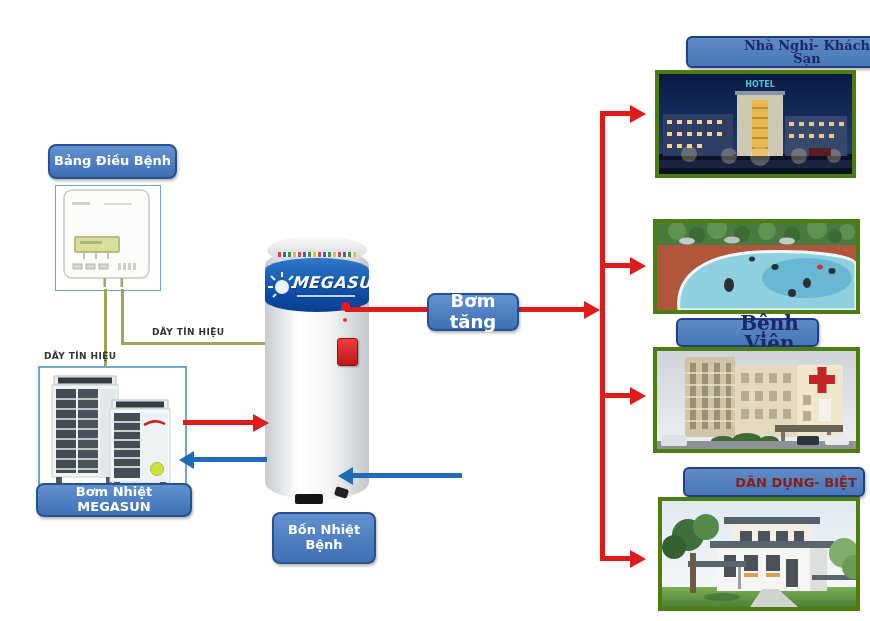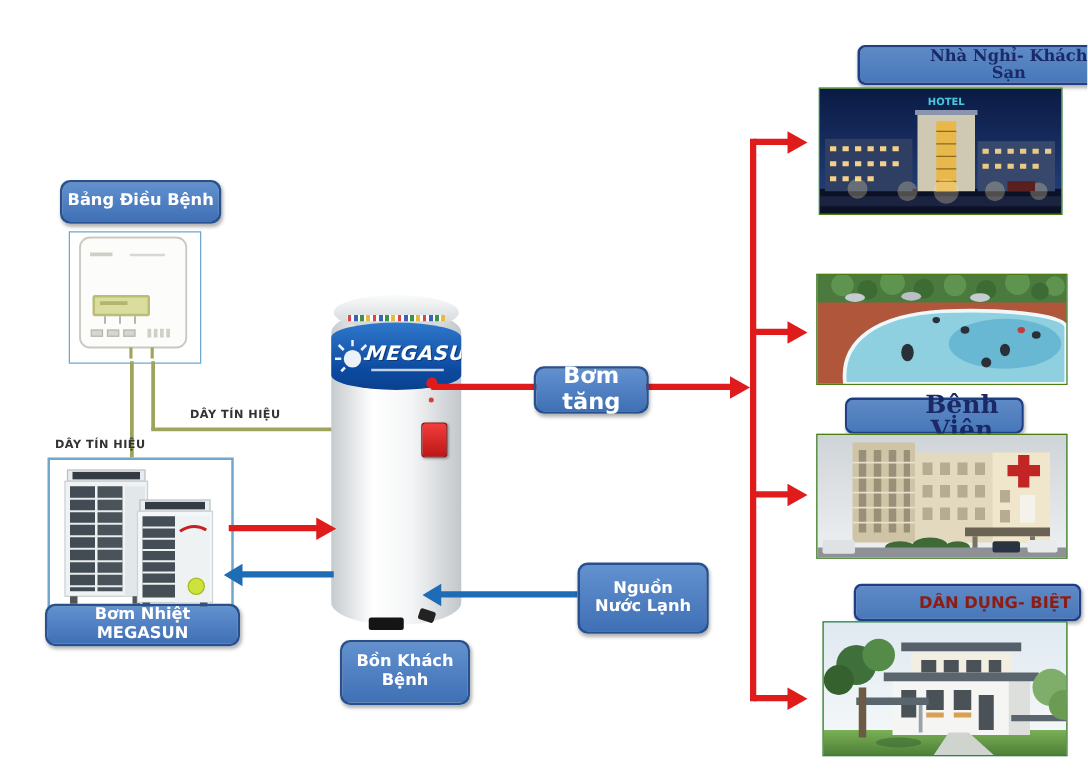--- a/index.html
+++ b/index.html
@@ -13,21 +13,21 @@
 
   
   .dlabel{position:absolute;display:flex;align-items:center;justify-content:center;text-align:center;
           background:linear-gradient(#5e8ac6,#4878ba);border:2px solid #1f3f85;border-radius:6px;
           font-family:"DejaVu Serif","Liberation Serif",serif;font-weight:bold;
           box-shadow:1px 2px 3px rgba(0,0,0,.3);line-height:1;padding-left:44px;}
   .dlabel.navy{color:#1b2a66;}
   .dlabel.white{color:#ffffff;}
   .dlabel.maroon{color:#8b1d15;font-family:"DejaVu Sans","Liberation Sans",sans-serif;}
 
-  .imgbox{position:absolute;border:1px solid #4d7c0f;background:#7dd3fc;}
+  .imgbox{position:absolute;border:4px solid #4d7c0f;background:#fdba74;}
   .imgbox svg{display:block;}
 
   
   .wire{position:absolute;background:#9ea45c;}
   .sigtext{position:absolute;font-size:9px;font-weight:bold;color:#333;letter-spacing:.4px;white-space:nowrap;}
 
   
   .rline{position:absolute;background:#e01b1b;}
   .bline{position:absolute;background:#1e6cb5;}
   .rhead-r{position:absolute;width:0;height:0;border-top:9px solid transparent;border-bottom:9px solid transparent;border-left:16px solid #e01b1b;}
@@ -161,42 +161,38 @@
       <div class="brand-line"></div>
     </div>
     <div class="tank-reddot"></div>
     <div class="tank-reddot2"></div>
     <div class="tank-redbox"></div>
     <div class="tank-foot1"></div>
     <div class="tank-foot2"></div>
   </div>
 
   <div class="plabel" style="left:272px;top:512px;width:100px;height:48px;font-size:13px;flex-direction:column;">
-    <span>Bồn Khách</span>
+    <span>Bồn Nhiệt</span>
     <span>Bệnh</span>
   </div>
 
   <div class="rline" style="left:183px;top:420px;width:72px;height:5px;"></div>
   <div class="rhead-r" style="left:253px;top:413.5px;"></div>
 
   <div class="bline" style="left:193px;top:457px;width:74px;height:5px;"></div>
   <div class="bhead-l" style="left:179px;top:450.5px;"></div>
 
   <div class="rline" style="left:345px;top:307px;width:240px;height:5px;"></div>
   <div class="rhead-r" style="left:584px;top:300.5px;"></div>
 
   <div class="plabel" style="left:427px;top:293px;width:88px;height:34px;font-size:18px;">Bơm tăng</div>
 
   <div class="bline" style="left:352px;top:473px;width:110px;height:5px;"></div>
   <div class="bhead-l" style="left:338px;top:466.5px;"></div>
 
-  <div class="plabel" style="left:462px;top:450px;width:101px;height:53px;font-size:13px;flex-direction:column;">
-    <span>Nguồn</span>
-    <span>Nước Lạnh</span>
-  </div>
 
   <div class="rline" style="left:600px;top:111px;width:5px;height:450px;"></div>
   <div class="rline" style="left:603px;top:111px;width:28px;height:5px;"></div>
   <div class="rhead-r" style="left:630px;top:104.5px;"></div>
   <div class="rline" style="left:603px;top:263px;width:28px;height:5px;"></div>
   <div class="rhead-r" style="left:630px;top:256.5px;"></div>
   <div class="rline" style="left:603px;top:393px;width:28px;height:5px;"></div>
   <div class="rhead-r" style="left:630px;top:386.5px;"></div>
   <div class="rline" style="left:603px;top:556px;width:28px;height:5px;"></div>
   <div class="rhead-r" style="left:630px;top:549.5px;"></div>

